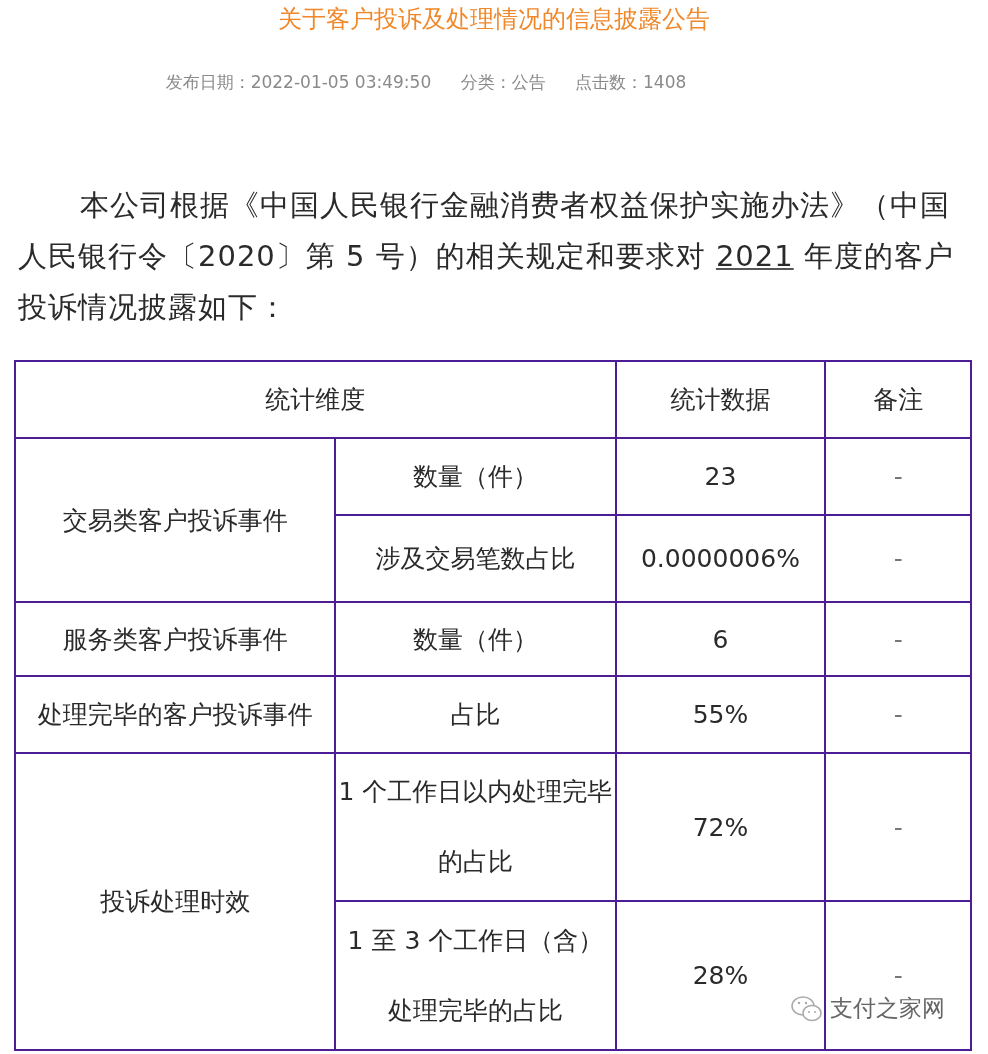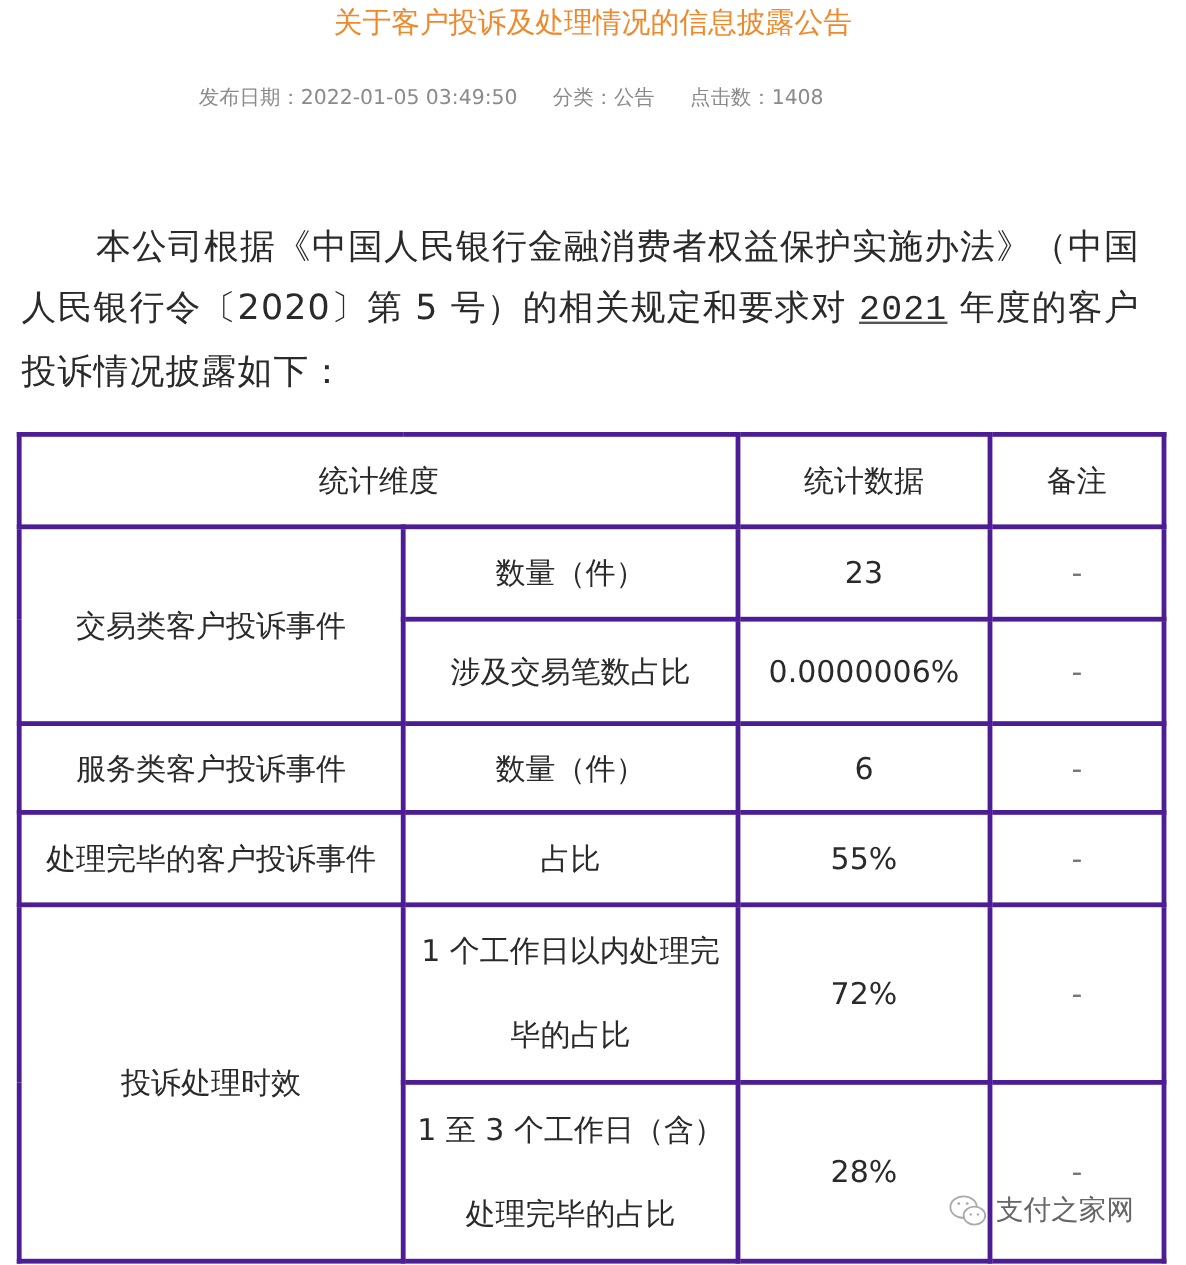--- a/index.html
+++ b/index.html
@@ -6,24 +6,24 @@
   body { width: 988px; height: 1054px; position: relative; overflow: hidden;
          font-family: "DejaVu Sans", "Liberation Sans", sans-serif; color: #333; }
   .title { position: absolute; top: 4px; left: 0; width: 988px; text-align: center;
            font-size: 24px; color: #f0882a; line-height: 30px; }
   .meta { position: absolute; top: 70px; left: 0; width: 852px; text-align: center;
           font-size: 17px; color: #8a8a8a; line-height: 24px; }
   .meta span { margin: 0 12px; }
   .intro { position: absolute; top: 180px; left: 18px; width: 955px;
            font-size: 29px; line-height: 51px; color: #2a2a2a; text-indent: 62px;
            letter-spacing: 1px; }
-  .intro u { text-decoration: underline; text-decoration-color: #555; font-family: Liberation Mono, monospace; }
+  .intro u { text-decoration: underline; text-decoration-color: #555; }
   table.stats { position: absolute; top: 360px; left: 14px; width: 958px; height: 683px;
                 border-collapse: collapse; font-size: 25px; color: #2a2a2a; }
-  table.stats td, table.stats th { border: 4px solid #4c1d95; text-align: center;
+  table.stats td, table.stats th { border: 2px solid #4c1d95; text-align: center;
                 vertical-align: middle; font-weight: normal; padding: 0 2px; }
   .c1 { width: 319px; } .c2 { width: 279px; } .c3 { width: 209px; } .c4 { width: 145px; }
   .dash { color: #777; }
   .lh { line-height: 70px; }
   .watermark { position: absolute; left: 790px; top: 993px; font-size: 23px;
                color: #666; display: flex; align-items: center; gap: 6px; }
   .wm-icon { width: 34px; height: 30px; }
 </style>
 </head>
 <body>

